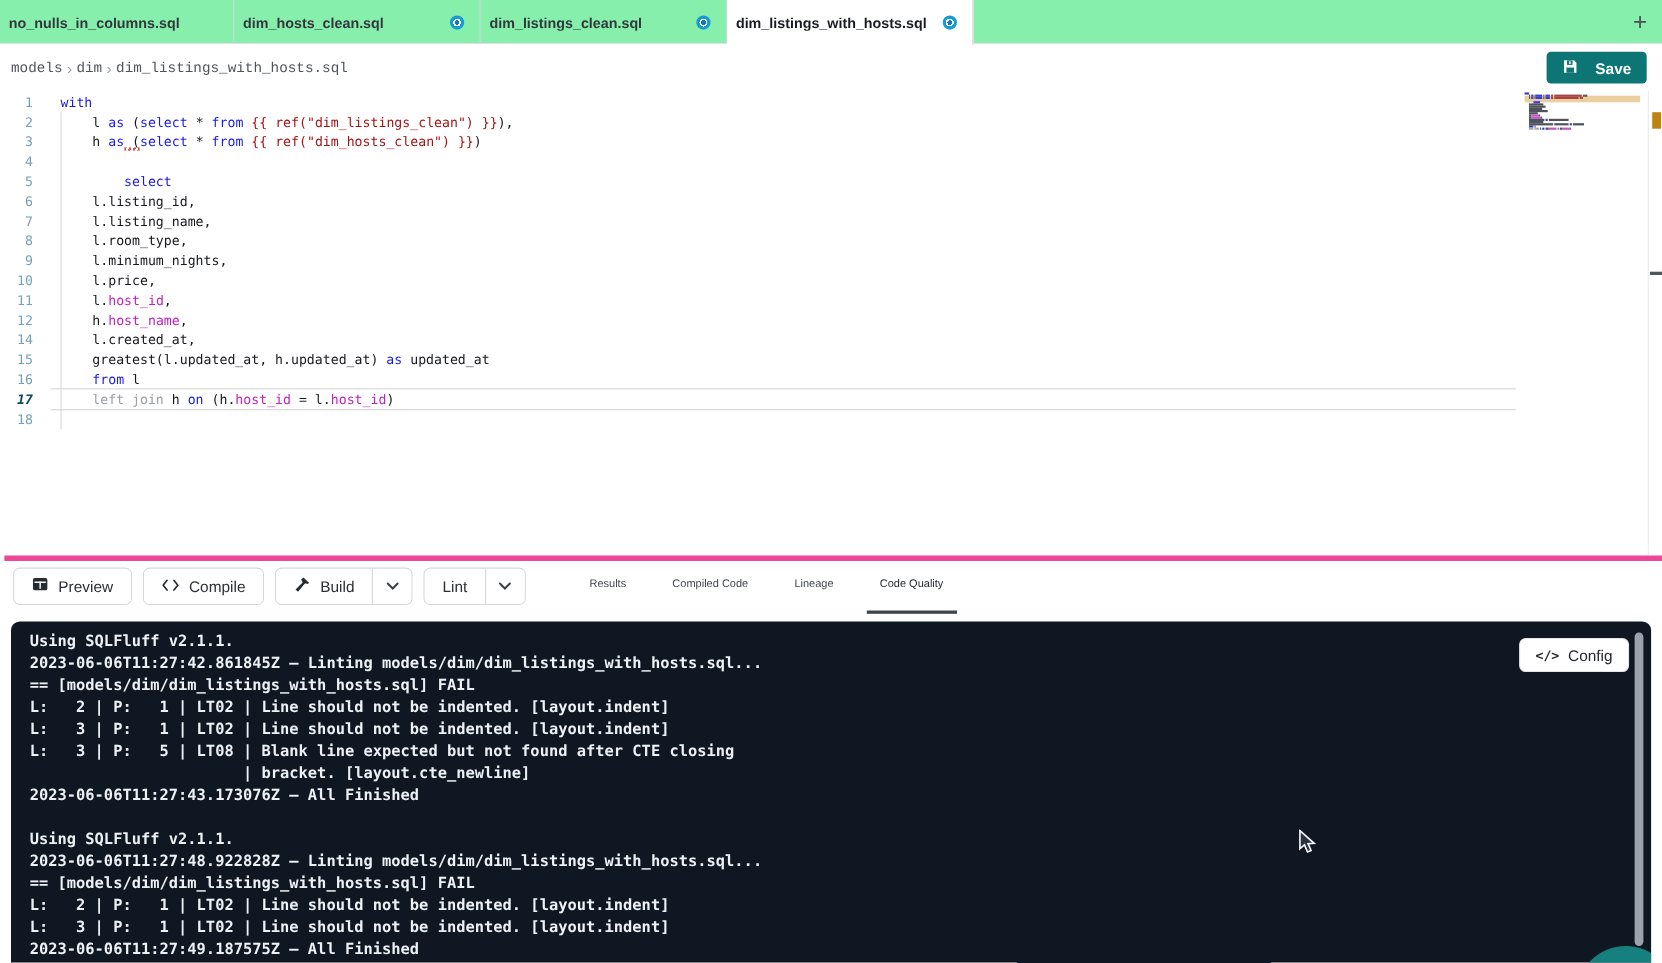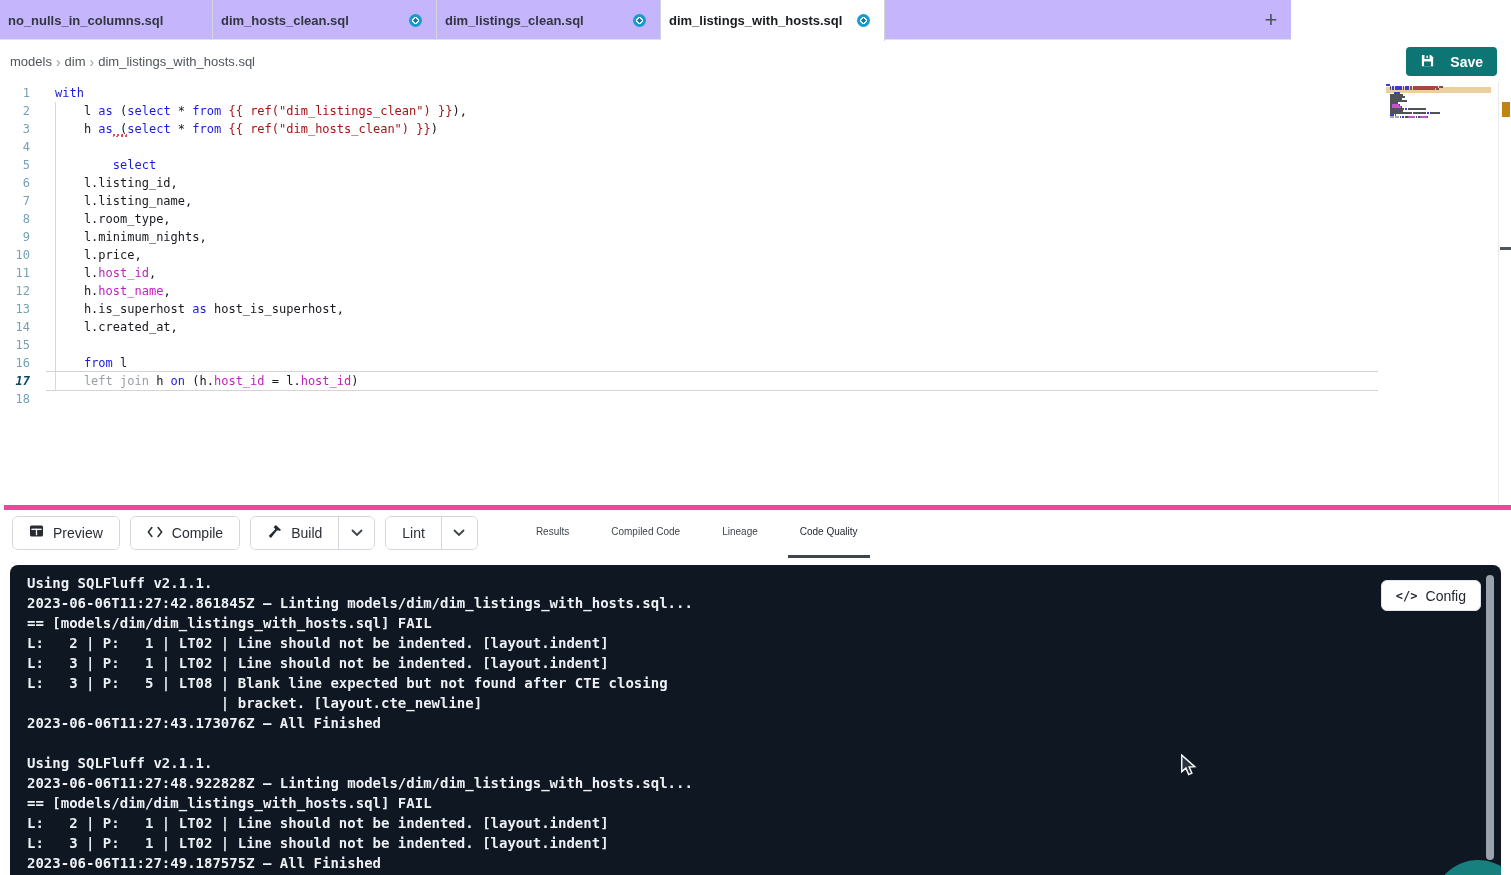--- a/index.html
+++ b/index.html
@@ -1,40 +1,40 @@
 <!DOCTYPE html>
 <html><head>
 <meta charset="utf-8">
 <style>
   * { margin:0; padding:0; box-sizing:border-box; }
   html,body { width:1511px; height:875px; overflow:hidden; background:#fff;
               font-family:"Liberation Sans", sans-serif; }
   #stage { position:relative; width:1511px; height:875px; }
 
   
-  #tabbar { position:absolute; left:0; top:0; width:1291px; height:40px;
-            background:#c4b5fd; border-bottom:1px solid #dfe2e5; display:flex; }
+  #tabbar { position:absolute; left:0; top:0; width:1511px; height:40px;
+            background:#86efac; border-bottom:1px solid #dfe2e5; display:flex; }
   #tabbar .tabs { display:flex; height:40px; }
   .tab { width:224px; height:40px; display:flex; align-items:center; justify-content:space-between;
          padding:0 14px 0 8px; border-right:1px solid #d2d5d9; cursor:pointer; }
   .tab:first-child { width:213px; }
   .tab-label { font-size:13px; font-weight:700; color:#32373d; white-space:nowrap;
                overflow:hidden; text-overflow:ellipsis; }
   .tab.active { background:#fff; height:41px; }
   .tab.active .tab-label { color:#181b1f; }
   .dot { width:13px; height:13px; border-radius:50%; flex:0 0 13px; margin-left:8px;
          background:radial-gradient(circle at 50% 50%, #1576b8 0 2.2px, #eef8fd 2.2px 3.6px, #189ccf 3.6px 6.5px); }
   #new-tab { position:absolute; right:0; top:0; width:40px; height:40px; display:flex;
              align-items:center; justify-content:center; font-size:22px; color:#4b5157; cursor:pointer; }
 
   
   #crumbbar { position:absolute; left:0; top:41px; width:1511px; height:41px; background:#fff; }
   #breadcrumb { position:absolute; left:10px; top:0; height:41px; display:flex; align-items:center;
                 font-size:13px; color:#4e555c; }
-  .crumb { margin-right:4px; }
+  .crumb { margin-right:4px;font-family:Liberation Mono, monospace; }
   .crumb-sep { margin-right:4px; color:#9aa0a6; font-size:14px; }
   #save-btn { position:absolute; right:14px; top:6px; height:29px; padding:0 14px;
               background:#0e7575; color:#fff; border:none; border-radius:4px;
               font-size:14px; font-weight:700; display:flex; align-items:center; gap:15px; cursor:pointer; }
 
   
   #editor { position:absolute; left:0; top:82px; width:1511px; height:423px; background:#fff; }
   #code-lines { position:absolute; left:0; top:2px; right:0; }
   .row { position:relative; height:18px; }
   .row .num { position:absolute; left:0; top:0; width:30px; text-align:right;
@@ -186,29 +186,26 @@
         </div>
         <div class="row">
           <span class="num">11</span>
           <span class="code"><span class="tok-p">    l.</span><span class="tok-m">host_id</span><span class="tok-p">,</span></span>
         </div>
         <div class="row">
           <span class="num">12</span>
           <span class="code"><span class="tok-p">    h.</span><span class="tok-m">host_name</span><span class="tok-p">,</span></span>
         </div>
         <div class="row">
-          <span class="num">13</span>
-          <span class="code"><span class="tok-p">    h.is_superhost </span><span class="tok-k">as</span><span class="tok-p"> host_is_superhost,</span></span>
-        </div>
-        <div class="row">
           <span class="num">14</span>
           <span class="code"><span class="tok-p">    l.created_at,</span></span>
         </div>
         <div class="row">
           <span class="num">15</span>
+          <span class="code"><span class="tok-p">    greatest(l.updated_at, h.updated_at) </span><span class="tok-k">as</span><span class="tok-p"> updated_at</span></span>
         </div>
         <div class="row">
           <span class="num">16</span>
           <span class="code"><span class="tok-p">    </span><span class="tok-k">from</span><span class="tok-p"> l</span></span>
         </div>
         <div class="row current">
           <span class="num">17</span>
           <span class="code"><span class="tok-g">    left join</span><span class="tok-p"> h </span><span class="tok-k">on</span><span class="tok-p"> (h.</span><span class="tok-m">host_id</span><span class="tok-p"> = l.</span><span class="tok-m">host_id</span><span class="tok-p">)</span></span>
         </div>
         <div class="row">

